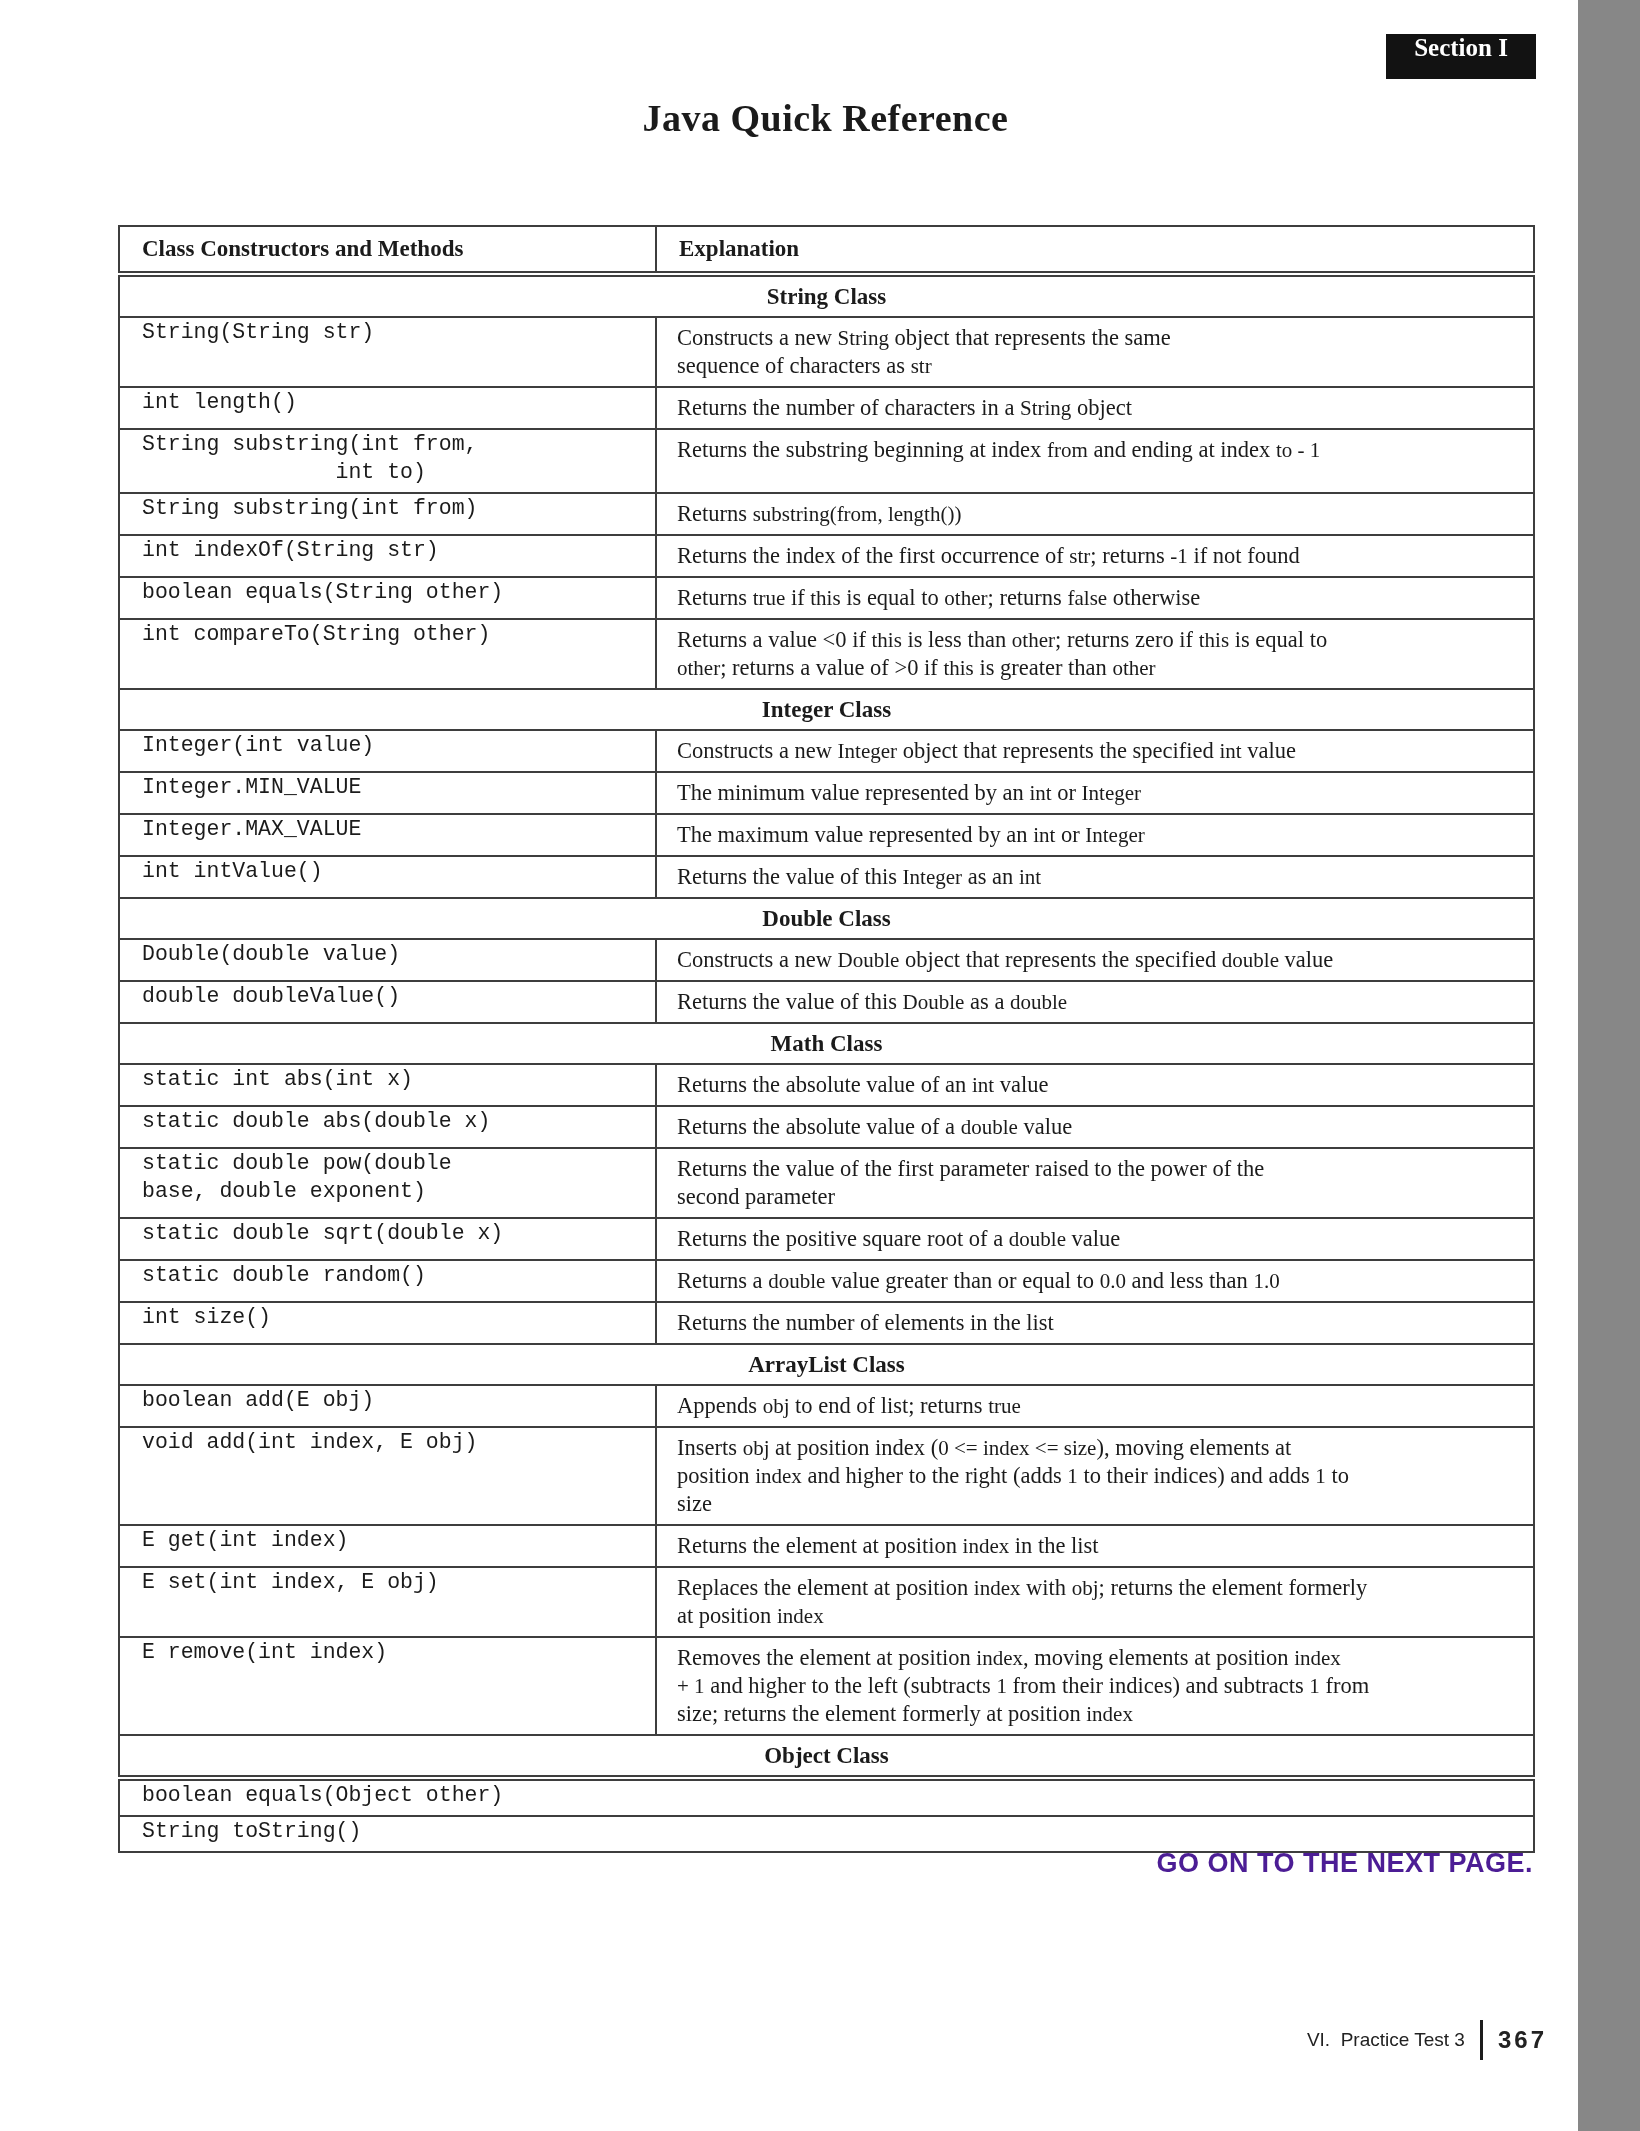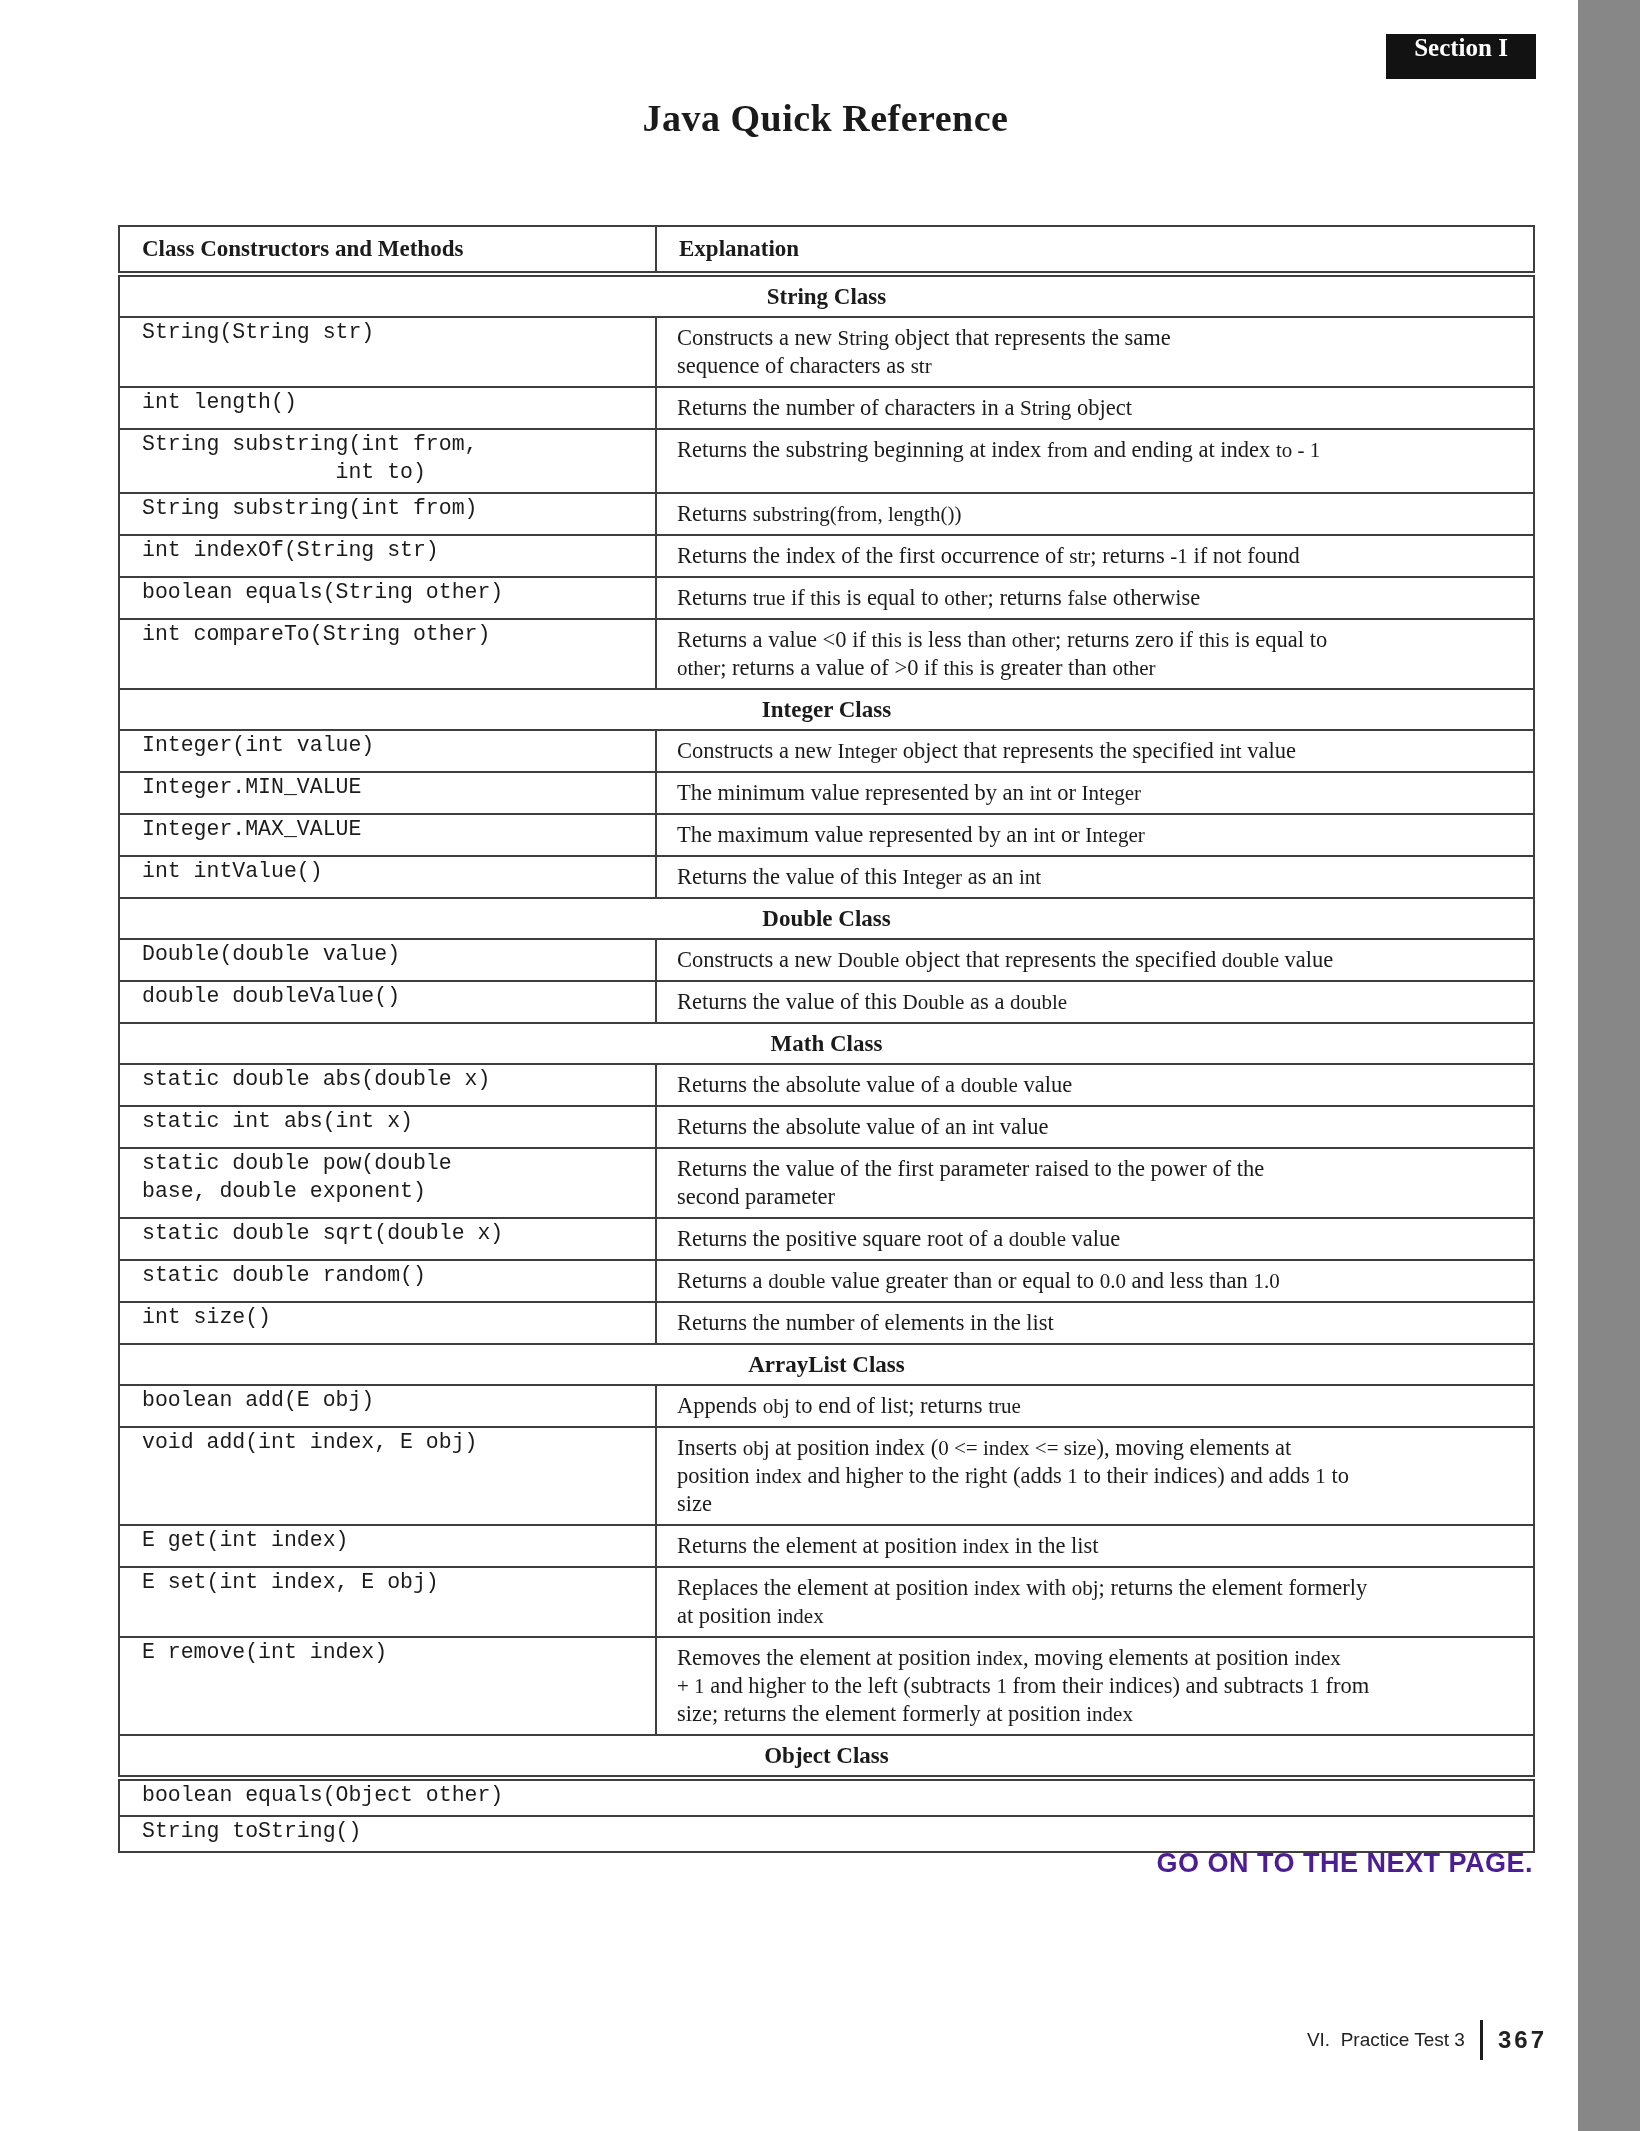--- a/index.html
+++ b/index.html
@@ -138,26 +138,26 @@
           <td class="expl">Constructs a new <span class="mono">Double</span> object that represents the specified <span class="mono">double</span> value</td>
         </tr>
         <tr>
           <td class="code">double doubleValue()</td>
           <td class="expl">Returns the value of this <span class="mono">Double</span> as a <span class="mono">double</span></td>
         </tr>
         <tr>
           <td colspan="2" class="section">Math Class</td>
         </tr>
         <tr>
+          <td class="code">static int abs(int x)</td>
+          <td class="expl">Returns the absolute value of an <span class="mono">int</span> value</td>
+        </tr>
+        <tr>
           <td class="code">static double abs(double x)</td>
           <td class="expl">Returns the absolute value of a <span class="mono">double</span> value</td>
-        </tr>
-        <tr>
-          <td class="code">static int abs(int x)</td>
-          <td class="expl">Returns the absolute value of an <span class="mono">int</span> value</td>
         </tr>
         <tr>
           <td class="code">static double pow(double
 base, double exponent)</td>
           <td class="expl">Returns the value of the first parameter raised to the power of the<br>second parameter</td>
         </tr>
         <tr>
           <td class="code">static double sqrt(double x)</td>
           <td class="expl">Returns the positive square root of a <span class="mono">double</span> value</td>
         </tr>

